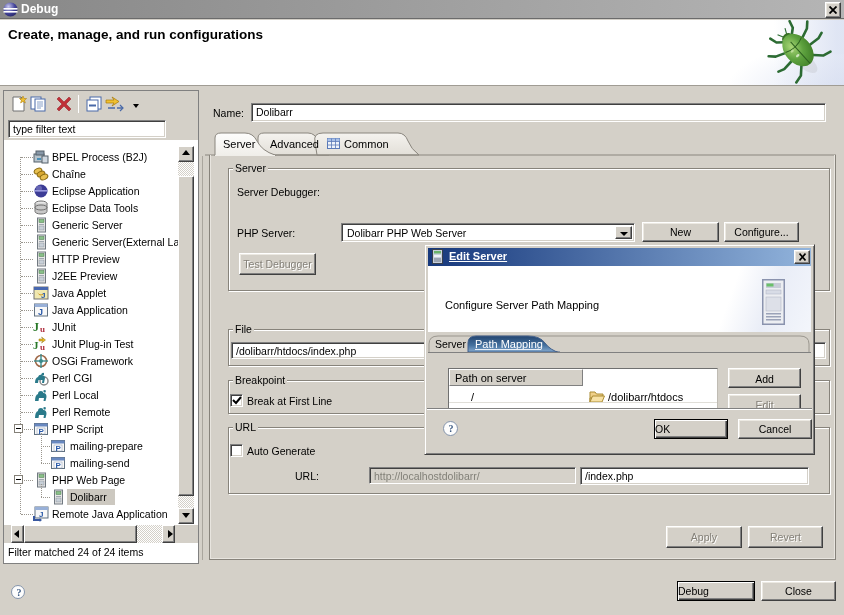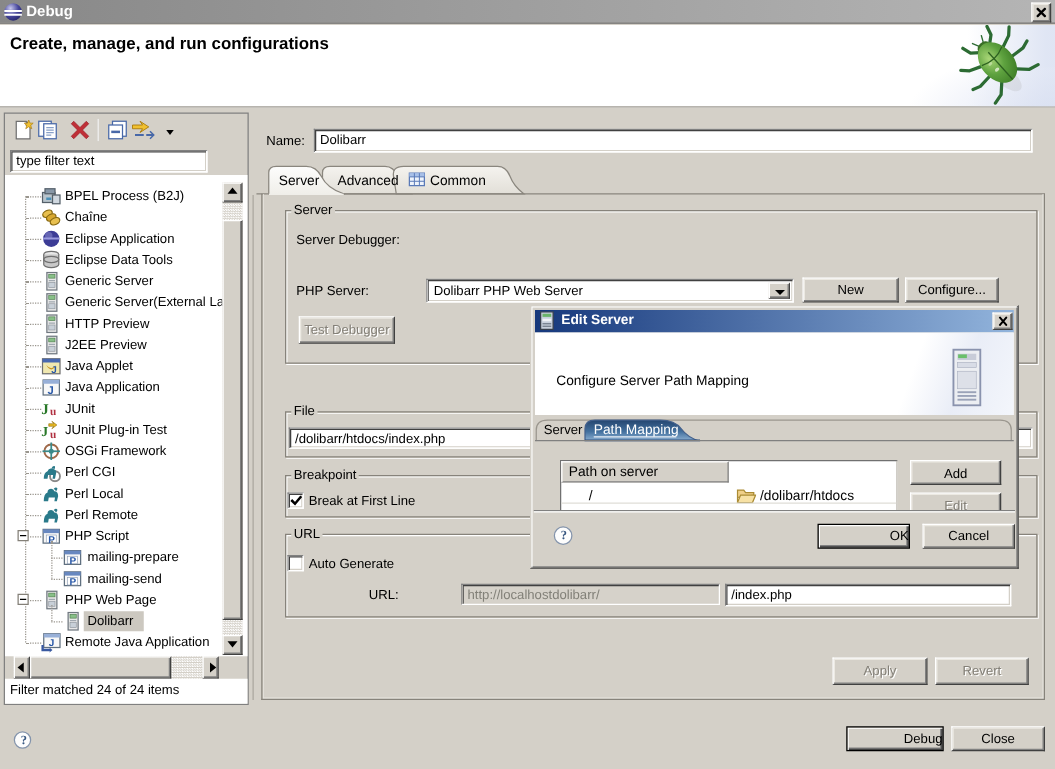--- a/index.html
+++ b/index.html
@@ -3,21 +3,21 @@
 <meta charset="utf-8">
 <style>
 * { margin:0; padding:0; box-sizing:border-box; }
 html,body { width:844px; height:615px; overflow:hidden; }
 body { font-family:"Liberation Sans", sans-serif; font-size:11px; color:#000; background:#d4d0c8; }
 #win { position:absolute; left:0; top:0; width:844px; height:615px; background:#d4d0c8; }
 .abs { position:absolute; }
 
 .btn { position:absolute; background:#d4d0c8; border:1px solid; border-color:#ffffff #404040 #404040 #ffffff; box-shadow:inset -1px -1px 0 #808080, inset 1px 1px 0 #ece9e2; text-align:center; font-size:10.5px; }
 .btn.dis { color:#848078; text-shadow:1px 1px 0 #ffffff; }
-.btnfocus { position:absolute; background:#d4d0c8; border:1px solid #000; box-shadow:inset 1px 1px 0 #ffffff, inset -1px -1px 0 #404040, inset -2px -2px 0 #808080; text-align:right; font-size:10.5px; }
+.btnfocus { position:absolute; background:#d4d0c8; border:1px solid #000; box-shadow:inset 1px 1px 0 #ffffff, inset -1px -1px 0 #404040, inset -2px -2px 0 #808080; text-align:left; font-size:10.5px; }
 
 .inp { position:absolute; background:#fff; border:1px solid; border-color:#808080 #ffffff #ffffff #808080; box-shadow:inset 1px 1px 0 #404040, inset -1px -1px 0 #d4d0c8; font-size:10.5px; }
 .inp span { position:absolute; left:4px; top:2px; white-space:nowrap; }
 
 .grp { position:absolute; border:1px solid #87837b; box-shadow:inset 1px 1px 0 #fff, 1px 1px 0 #fff; }
 .grplab { position:absolute; top:-7px; background:#d4d0c8; padding:0 2px; font-size:10.5px; }
 .lab { position:absolute; white-space:nowrap; font-size:10.5px; }
 
 .combo { position:absolute; background:#fff; border:1px solid; border-color:#808080 #ffffff #ffffff #808080; box-shadow:inset 1px 1px 0 #404040, inset -1px -1px 0 #d4d0c8; }
 .combo .txt { position:absolute; left:5px; top:3px; font-size:10.5px; white-space:nowrap; }
@@ -439,21 +439,21 @@
   <div class="abs" id="dlg" style="left:424px;top:244px;width:391px;height:211px;background:#d4d0c8;border:1px solid;border-color:#d4d0c8 #404040 #404040 #d4d0c8;box-shadow:inset 1px 1px 0 #ffffff, inset -1px -1px 0 #808080;">
 
     <div class="abs" style="left:3px;top:3px;width:383px;height:18px;background:linear-gradient(to right,#16387c,#92b4dc);"></div>
     <svg class="abs" style="left:6px;top:4px" width="13" height="15" viewBox="0 0 13 15">
         <rect x="1.5" y="0.5" width="10" height="14" fill="#c8d0dc" stroke="#38404c" stroke-width="1"></rect>
         <rect x="3" y="2" width="7" height="2.5" fill="#6ab46a"></rect>
         <rect x="3" y="6" width="7" height="2" fill="#f0f2f6"></rect>
         <rect x="3" y="9.5" width="7" height="1" fill="#707a88"></rect>
         <rect x="3" y="11.5" width="7" height="1" fill="#707a88"></rect>
       </svg>
-    <div class="abs" style="left:24px;top:5px;font-size:11px;font-weight:bold;color:#fff;">Edit Server</div>
+    <div class="abs" style="left:24px;top:5px;font-size:11px;font-weight:bold;color:#fff;text-decoration:underline;">Edit Server</div>
     <div class="btn" style="left:369px;top:5px;width:16px;height:14px;"></div>
     <svg class="abs" style="left:373.5px;top:8px" width="7" height="8" viewBox="0 0 7 8">
         <path d="M0.5,0.5 L6.5,7.5 M6.5,0.5 L0.5,7.5" stroke="#000" stroke-width="1.6"></path>
       </svg>
 
     <div class="abs" style="left:3px;top:21px;width:383px;height:66px;background:#fff;overflow:hidden;">
       <div class="abs" style="right:0;top:0;width:110px;height:66px;background:linear-gradient(110deg,rgba(255,255,255,0) 30%,rgba(226,231,244,0.75) 62%,rgba(242,245,251,0.9) 100%);"></div>
       <div class="abs" style="left:17px;top:33px;font-size:11px;">Configure Server Path Mapping</div>
       <svg class="abs" style="left:334px;top:13px" width="23" height="46" viewBox="0 0 23 46">
         <rect x="0.5" y="0.5" width="22" height="45" fill="#eceef2" stroke="#8a93ae" stroke-width="2"></rect>

